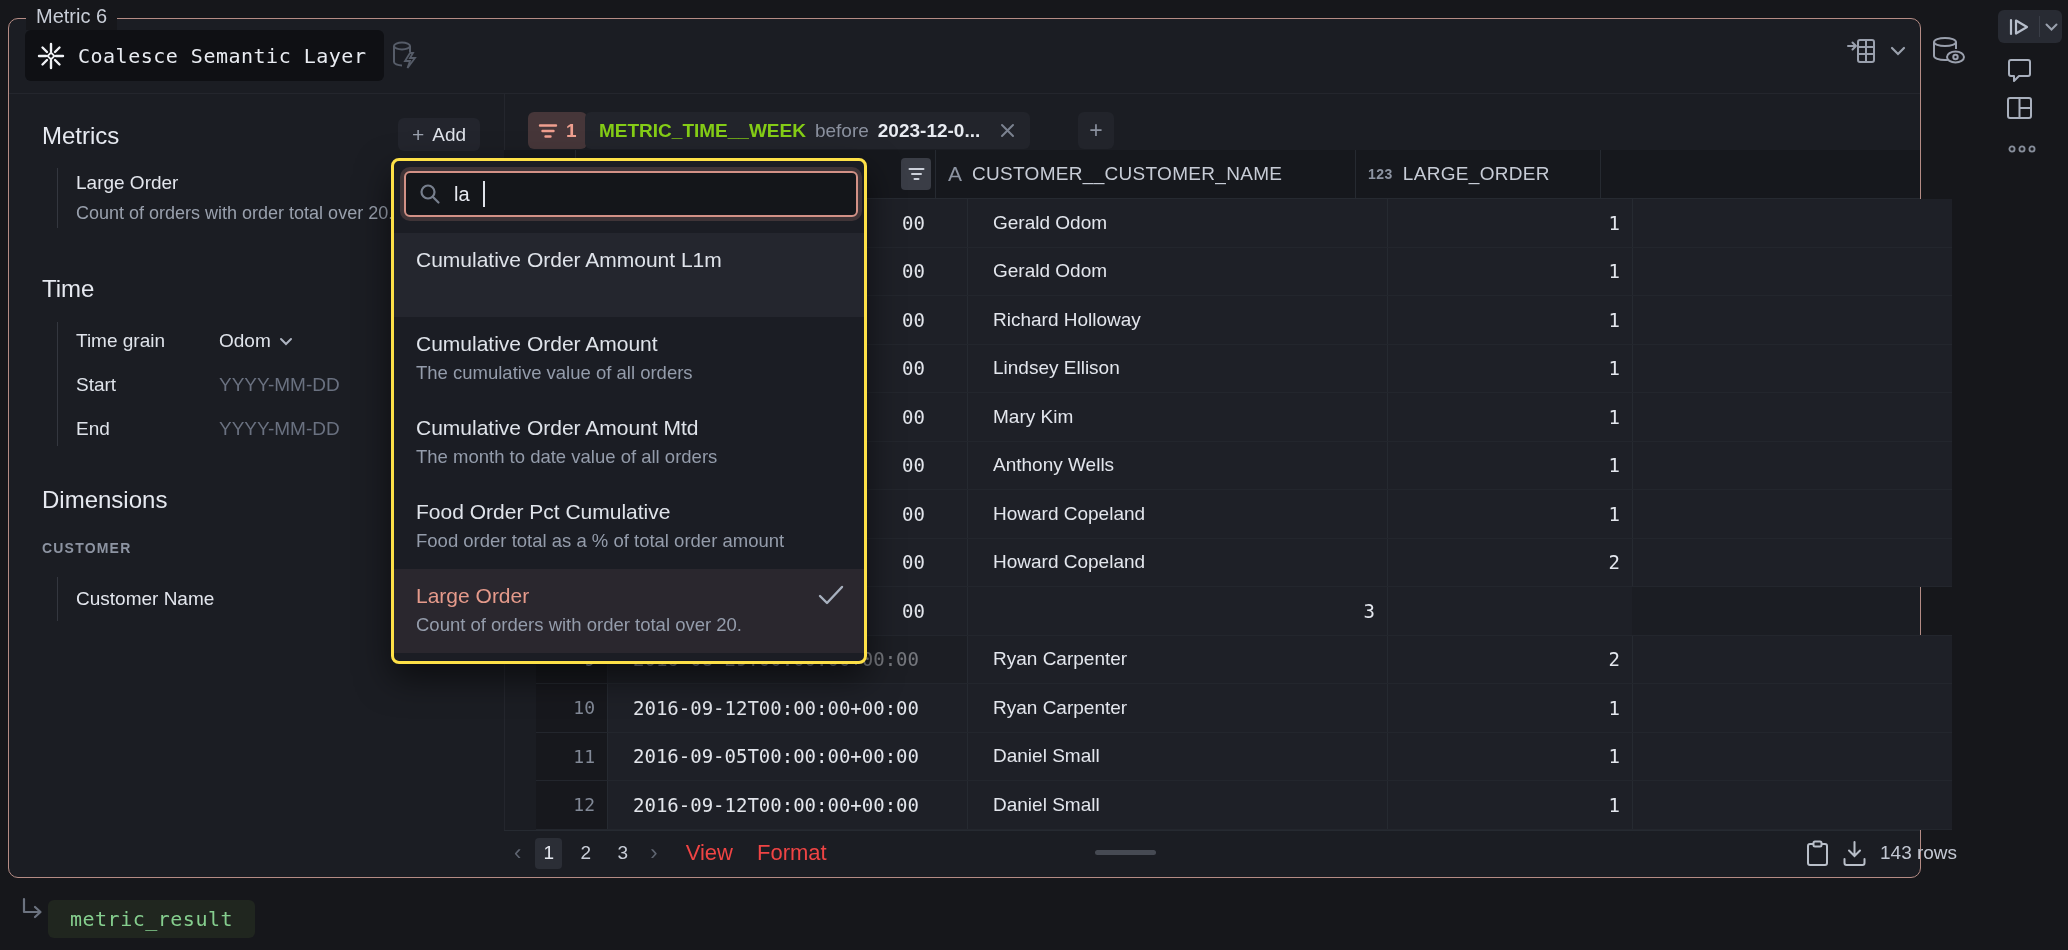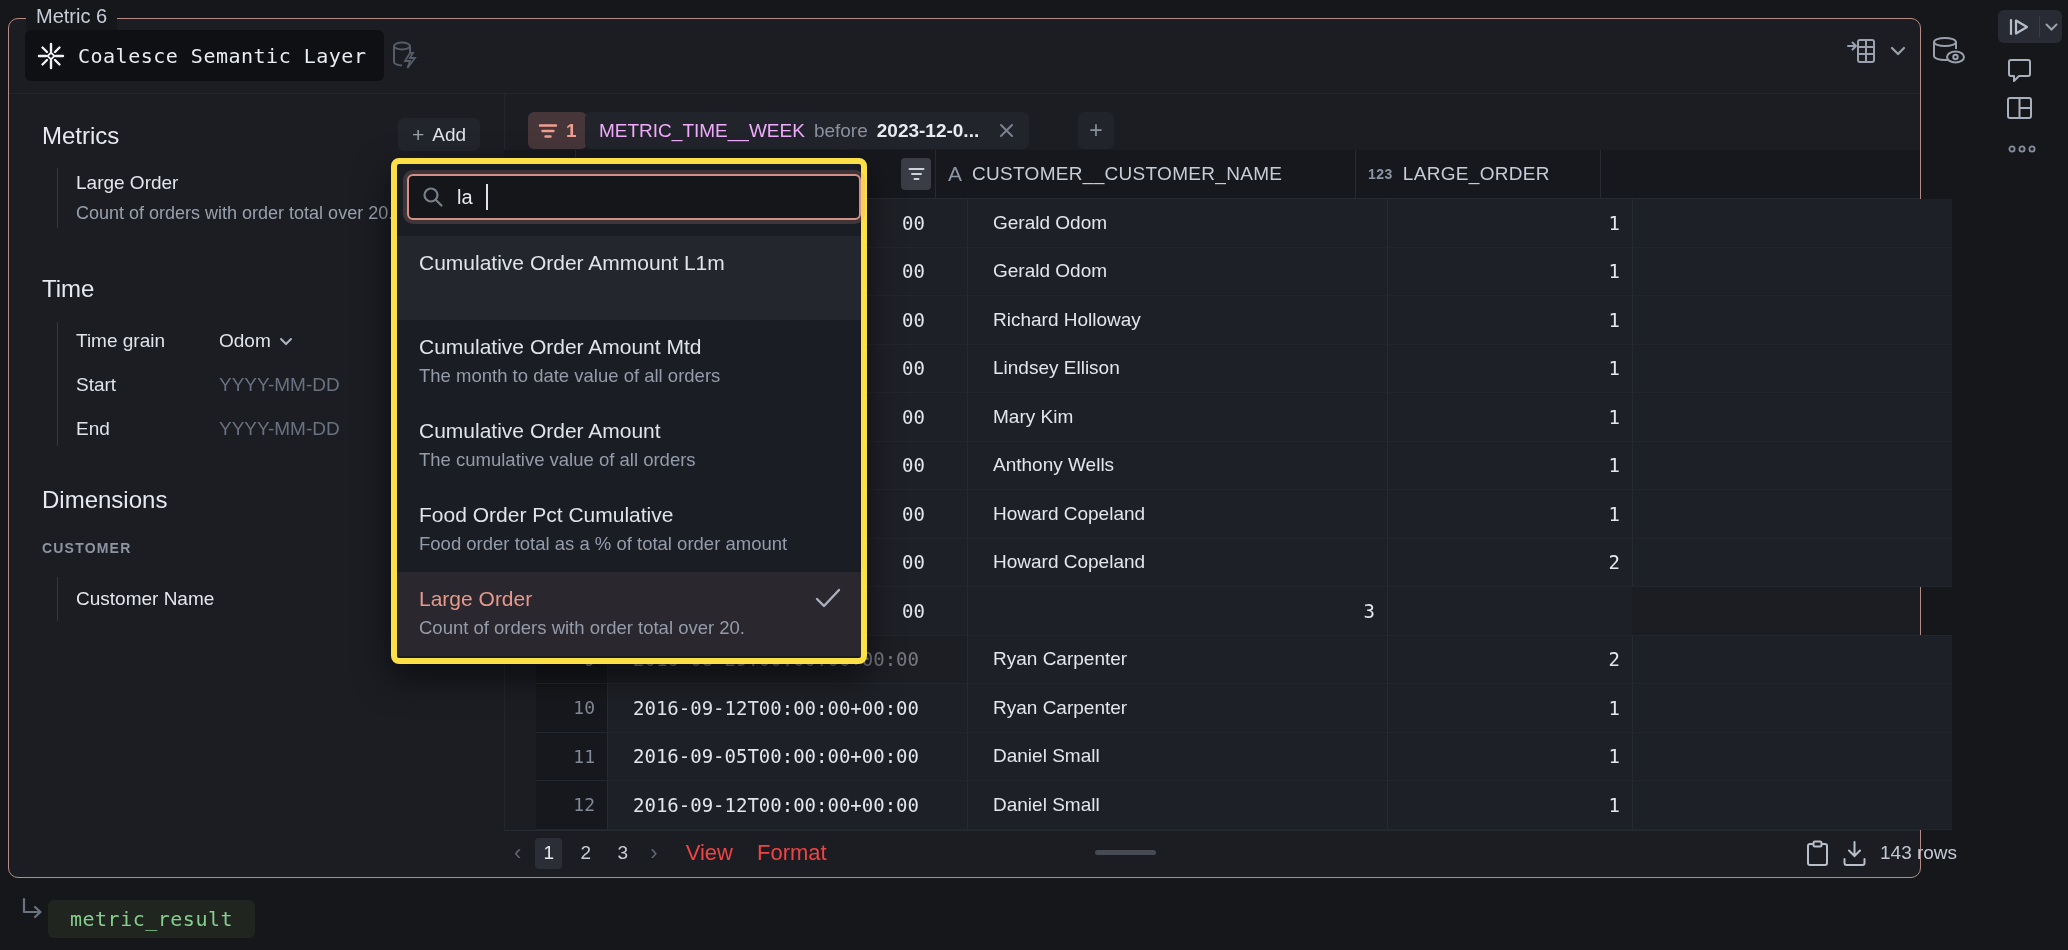--- a/index.html
+++ b/index.html
@@ -42,21 +42,21 @@
   
   .add-btn { position:absolute; left:398px; top:118px; height:33px; padding:0 14px;
              display:flex; align-items:center; gap:8px; background:#23252d; border-radius:6px;
              font-size:19px; color:#dfe3ea; z-index:2; }
   .add-btn .plus { color:#9aa1ae; font-size:21px; font-weight:400; }
   .f-badge { position:absolute; left:528px; top:112px; height:37px; padding:0 10px;
              display:flex; align-items:center; gap:8px; background:#463639; border-radius:6px;
              color:#ef9f8f; font-size:19px; font-weight:700; }
   .f-chip { position:absolute; left:585px; top:112px; height:37px; padding:0 14px;
             display:flex; align-items:center; gap:9px; background:#22242b; border-radius:6px; font-size:19px; }
-  .f-chip .fld { font-weight:400; color:#f0abfc; }
+  .f-chip .fld { font-weight:700; color:#84cc16; }
   .f-chip .op  { color:#8b919f; }
   .f-chip .v   { font-weight:700; color:#e8ebf1; }
   .f-chip .x   { margin-left:10px; display:flex; }
   .f-add { position:absolute; left:1078px; top:112px; width:36px; height:37px; background:#22242b;
            border-radius:6px; display:flex; align-items:center; justify-content:center;
            color:#8b919f; font-size:23px; }
 
   
   .thead { position:absolute; left:504px; top:150px; width:1416px; height:49px;
            display:grid; grid-template-columns:71px 360px 420px 245px 1fr;
@@ -90,21 +90,21 @@
   .pg-num { min-width:27px; height:31px; display:flex; align-items:center; justify-content:center;
             font-size:19px; color:#c9ced8; border-radius:4px; }
   .pg-num.cur { background:#2b2e36; color:#e6e9f0; }
   .pg-link { font-size:22px; color:#ef4444; margin-left:14px; }
   .mini-scroll { position:absolute; left:1095px; top:850px; width:61px; height:5px; background:#464a53; border-radius:3px; }
   .rows-cluster { position:absolute; left:1806px; top:833px; height:40px; display:flex; align-items:center; gap:13px; }
   .rows-count { font-size:19px; color:#c3c8d3; white-space:nowrap; }
 
   
   .dropdown { position:absolute; left:391px; top:158px; width:476px; height:506px; z-index:50;
-              background:#1b1d24; border:6px solid #fde047; border-radius:8px;
+              background:#1b1d24; border:3px solid #fde047; border-radius:8px;
               box-shadow:0 14px 34px rgba(0,0,0,.55); }
   .dd-search { position:absolute; left:10px; top:10px; width:454px; height:46px;
                background:#14161a; border:2px solid #d29186; border-radius:6px;
                box-shadow:0 0 0 4px rgba(210,145,134,.20);
                display:flex; align-items:center; padding:0 12px; gap:12px; }
   .dd-query { font-size:20px; color:#e6e9f0; }
   .caret { display:inline-block; width:2px; height:26px; background:#dfe3ea; vertical-align:middle; margin-left:1px; }
   .dd-items { position:absolute; left:0; top:72px; width:100%; }
   .dd-item { position:relative; padding:12px 22px 14px 22px; height:84px; }
   .dd-item.hover { background:#24262e; }
@@ -386,26 +386,26 @@
           <path d="M15 15 l5.5 5.5"></path>
       </svg>
       <span class="dd-query">la</span>
         <span class="caret"></span>
     </div>
     <div class="dd-items" id="dd-items">
         <div class="dd-item hover">
           <div class="dd-title">Cumulative Order Ammount L1m</div>
         </div>
         <div class="dd-item">
+          <div class="dd-title">Cumulative Order Amount</div>
+          <div class="dd-desc">The cumulative value of all orders</div>
+        </div>
+        <div class="dd-item">
           <div class="dd-title">Cumulative Order Amount Mtd</div>
           <div class="dd-desc">The month to date value of all orders</div>
-        </div>
-        <div class="dd-item">
-          <div class="dd-title">Cumulative Order Amount</div>
-          <div class="dd-desc">The cumulative value of all orders</div>
         </div>
         <div class="dd-item">
           <div class="dd-title">Food Order Pct Cumulative</div>
           <div class="dd-desc">Food order total as a % of total order amount</div>
         </div>
         <div class="dd-item selected">
           <div class="dd-title">Large Order</div>
           <div class="dd-desc">Count of orders with order total over 20.</div>
           <span class="dd-check">
             <svg width="26" height="20" viewBox="0 0 26 20" fill="none" stroke="#a8b1bf" stroke-width="2.4" stroke-linecap="round" stroke-linejoin="round">

